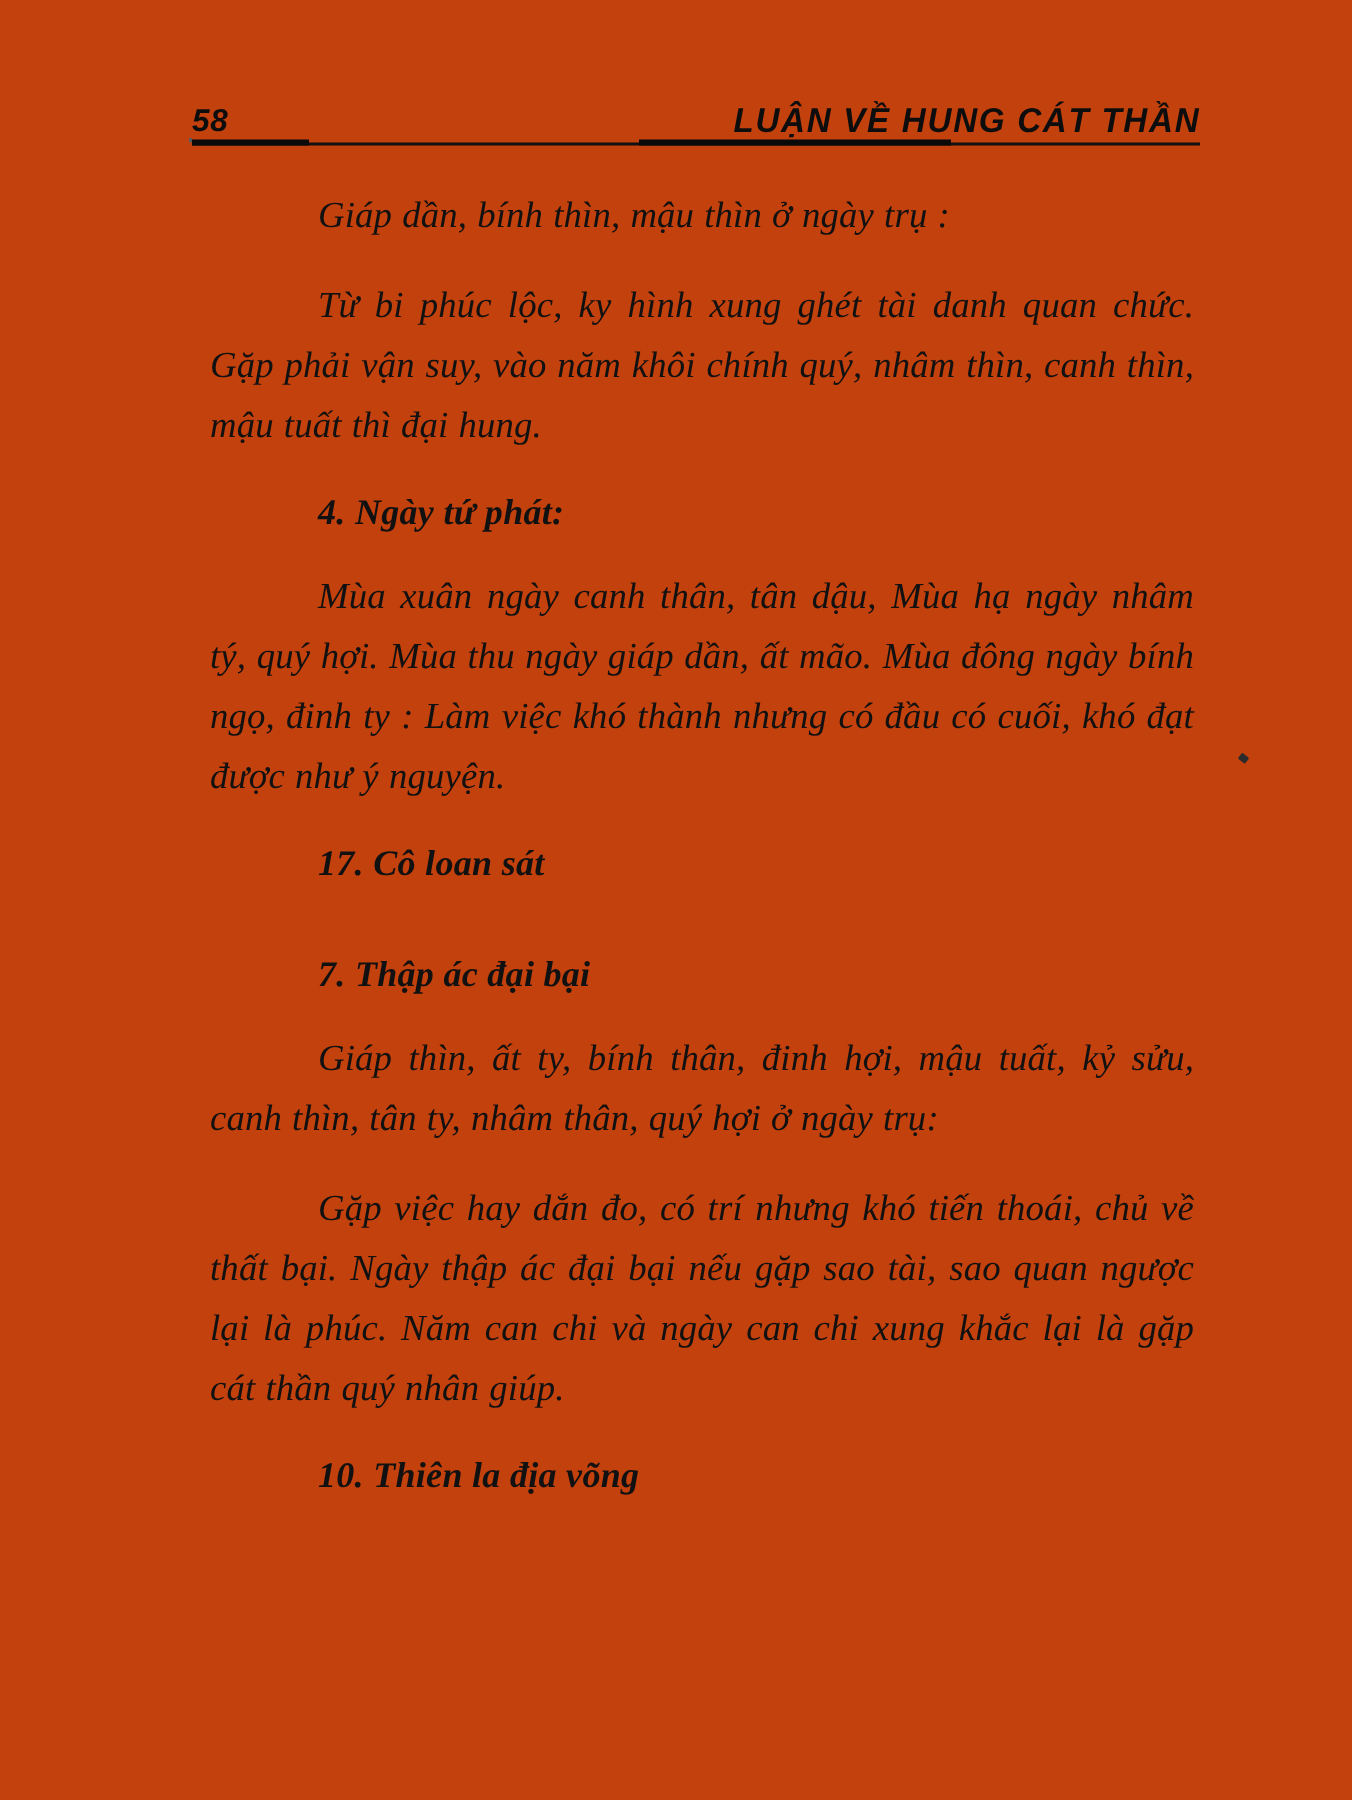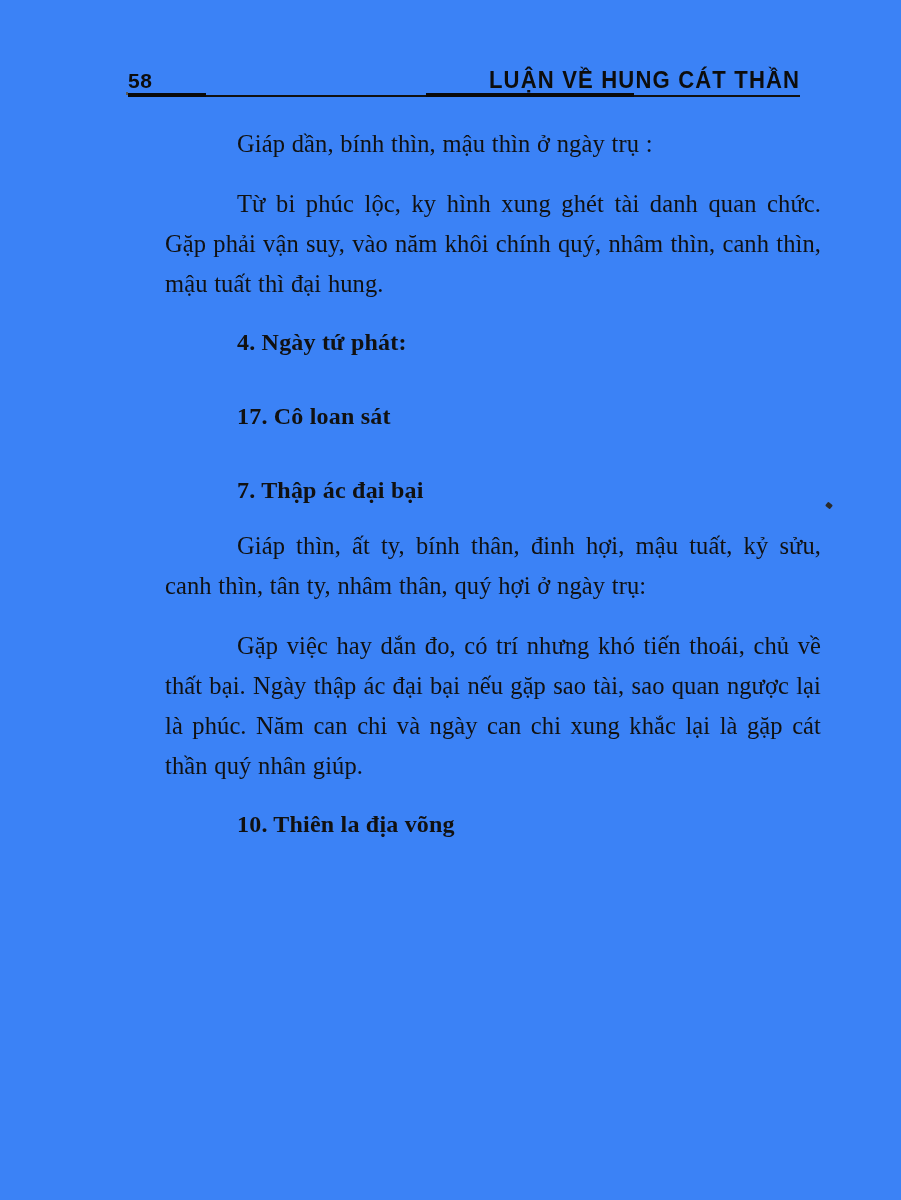--- a/index.html
+++ b/index.html
@@ -5,24 +5,25 @@
 <style>
   html, body {
     margin: 0;
     padding: 0;
     background: #ffffff;
   }
   .page {
     position: relative;
     width: 901px;
     height: 1200px;
-    background: #3b82f6;
+    background: #c2410c;
     overflow: hidden;
     font-family: "Liberation Serif", "DejaVu Serif", serif;
     color: #111111;
+    font-style: italic;
     -webkit-font-smoothing: antialiased;
   }
 
   
   .running-head {
     position: absolute;
     left: 128px;
     top: 54px;
     width: 672px;
     height: 38px;
@@ -91,21 +92,20 @@
     height: 3px;
     background: #5a5a5a;
   }
 
   
   .col {
     position: absolute;
     left: 140px;
     top: 124px;
     width: 656px;
-    margin-left: 25px;
   }
   p.body {
     margin: 0;
     font-size: 24.5px;
     line-height: 40px;
     text-align: justify;
     text-indent: 72px;
     letter-spacing: 0.1px;
     word-spacing: 0.5px;
   }
@@ -155,20 +155,21 @@
 
     <p class="body">Giáp dần, bính thìn, mậu thìn ở ngày trụ :</p>
     <div class="gap-p"></div>
 
     <p class="body">Từ bi phúc lộc, ky hình xung ghét tài danh quan chức. Gặp phải vận suy, vào năm khôi chính quý, nhâm thìn, canh thìn, mậu tuất thì đại hung.</p>
     <div class="gap-h"></div>
 
     <h3 class="sec">4. Ngày tứ phát:</h3>
     <div class="gap-ah"></div>
 
+    <p class="body">Mùa xuân ngày canh thân, tân dậu, Mùa hạ ngày nhâm tý, quý hợi. Mùa thu ngày giáp dần, ất mão. Mùa đông ngày bính ngọ, đinh ty : Làm việc khó thành nhưng có đầu có cuối, khó đạt được như ý nguyện.</p>
     <div class="gap-h"></div>
 
     <h3 class="sec">17. Cô loan sát</h3>
     <div class="gap-ah"></div>
 
     <div class="gap-h"></div>
 
     <h3 class="sec">7. Thập ác đại bại</h3>
     <div class="gap-ah"></div>
 

